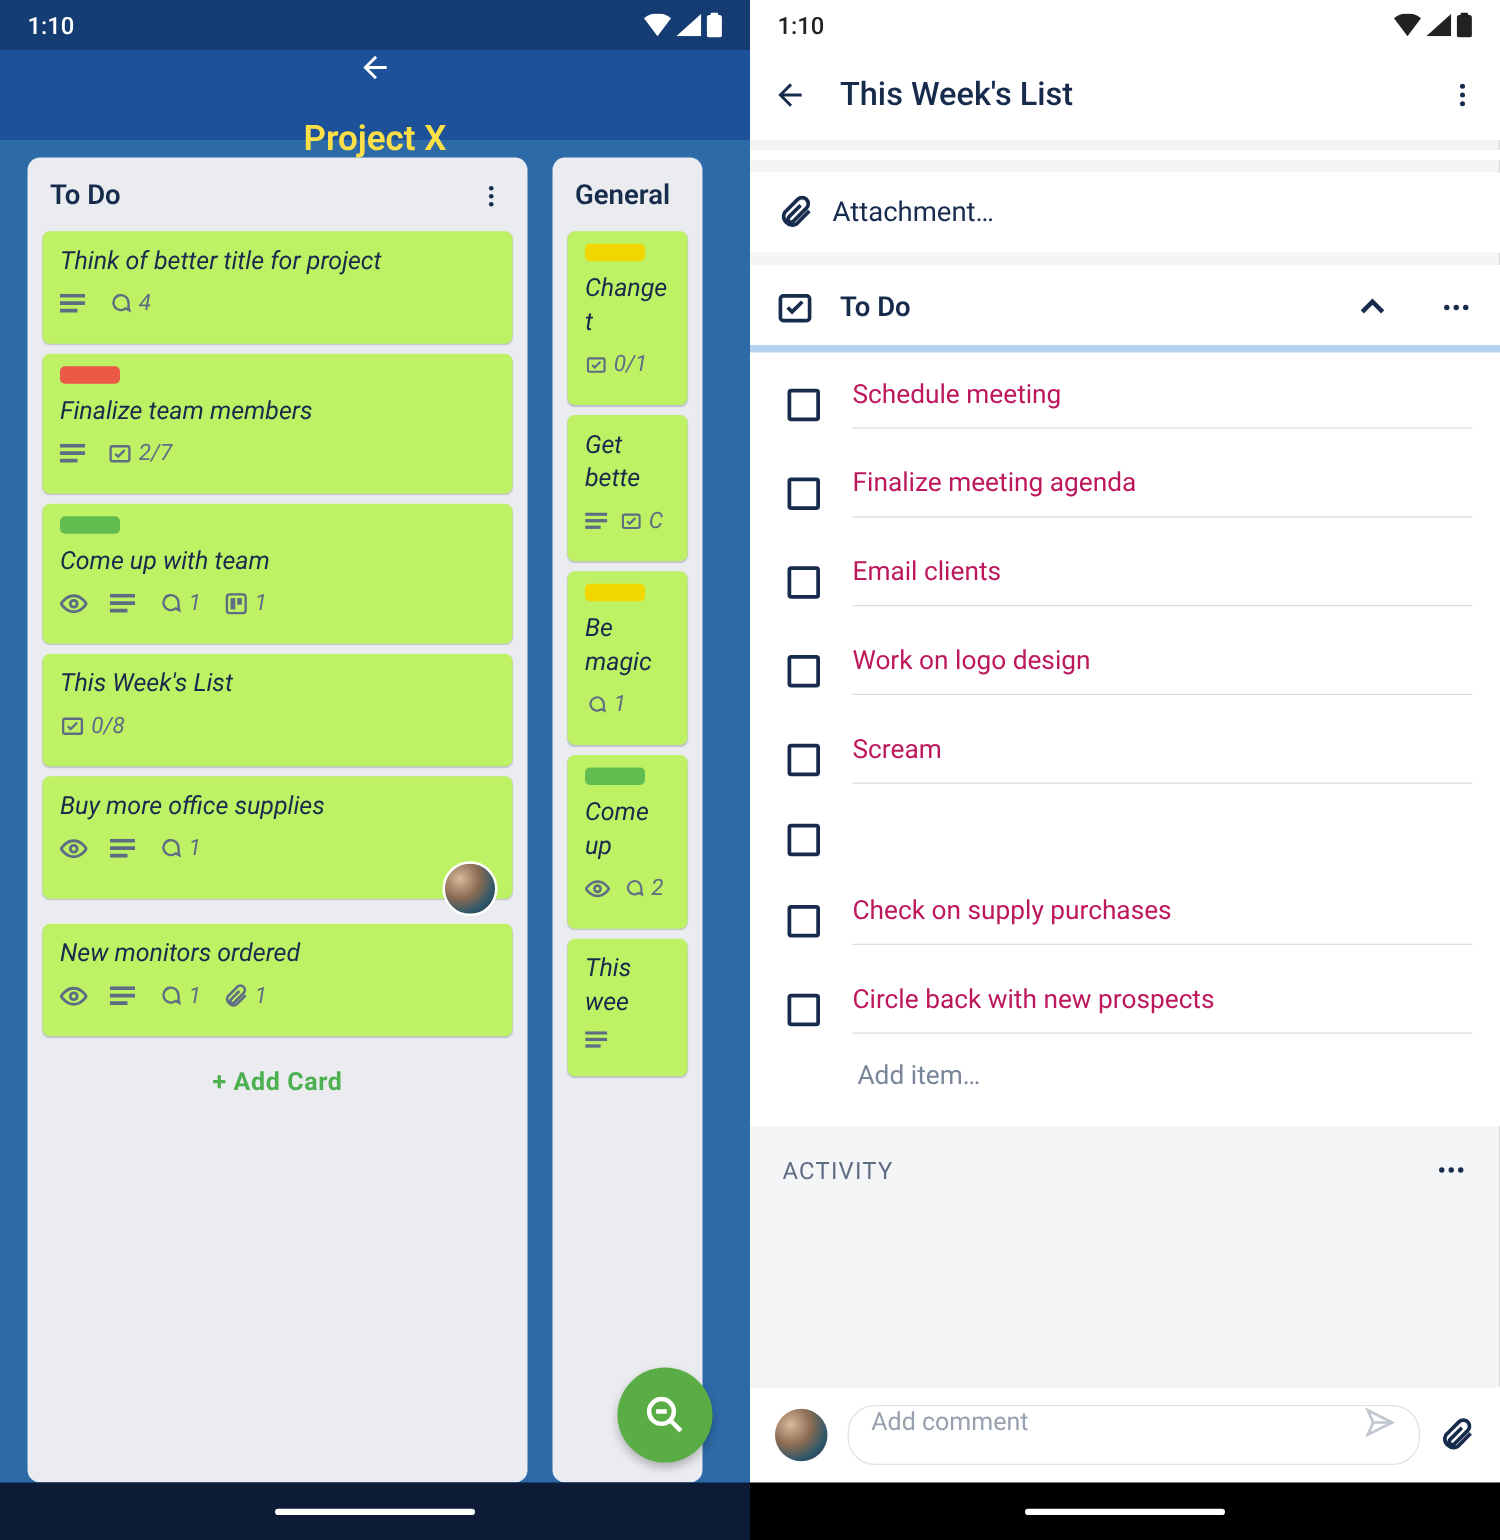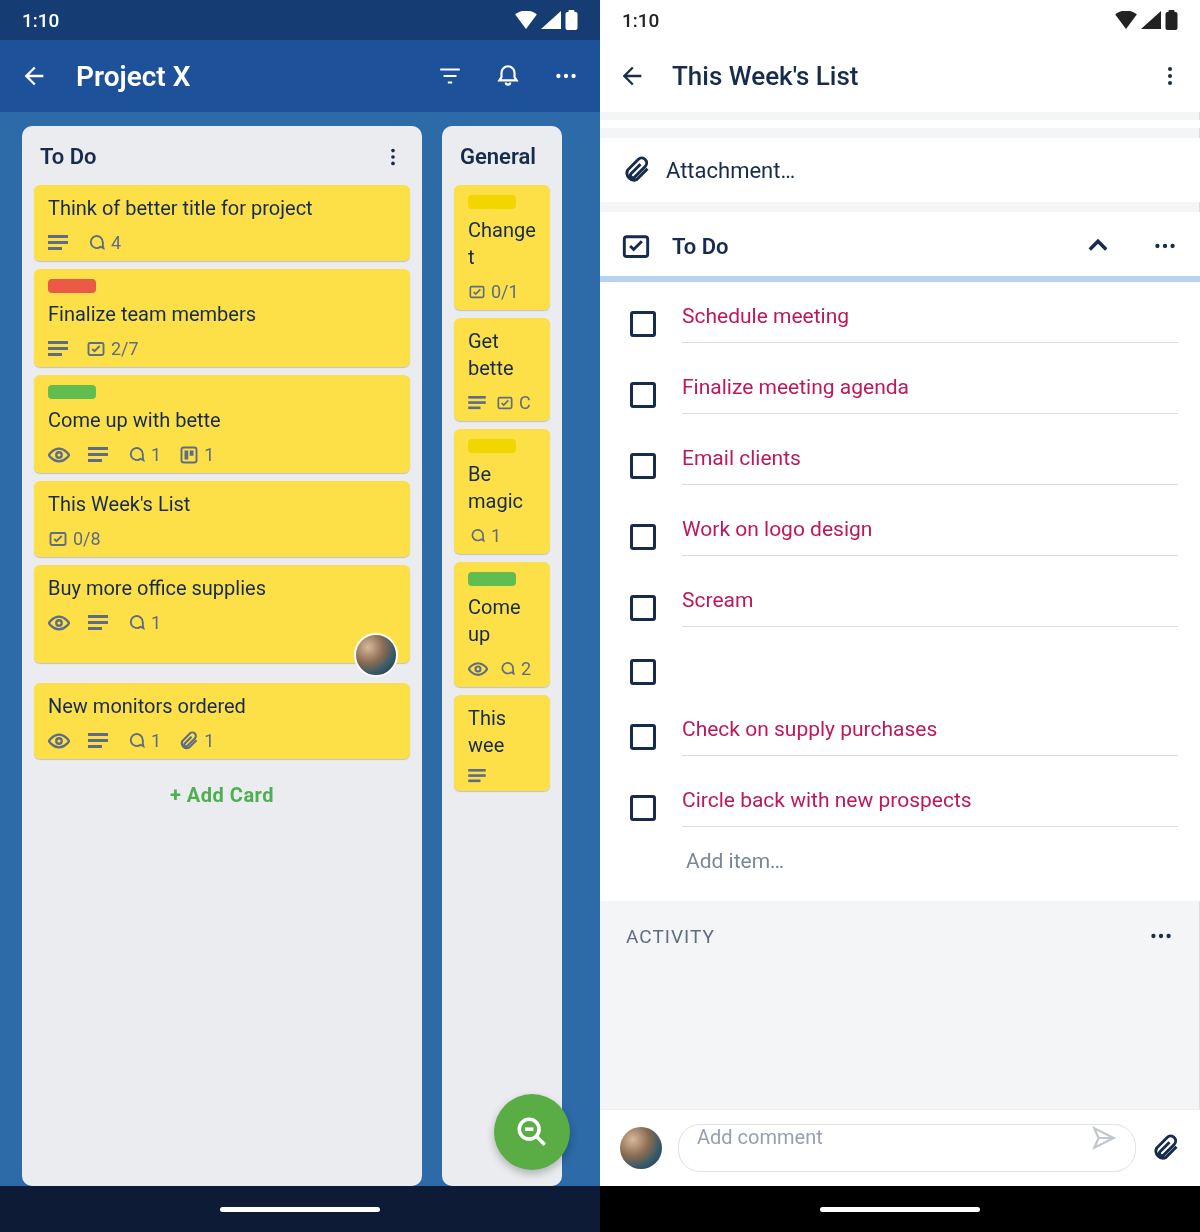--- a/index.html
+++ b/index.html
@@ -44,21 +44,22 @@
     font-weight: 500;
   }
   .status-icons { display: flex; gap: 4px; align-items: center; }
   .appbar-dark {
     height: 72px;
     background: #1d519a;
     display: flex;
     align-items: center;
     padding: 0 18px;
     gap: 26px;
-    color: #ffffff;
+    color: #fde047;
+    flex-direction: column;
   }
   .appbar-dark .title {
     font-size: 28px;
     font-weight: 600;
     flex: 1;
   }
   .appbar-dark .icon-btn { width: 32px; display:flex; justify-content:center; }
   .appbar-light {
     height: 72px;
     background: #fff;
@@ -94,26 +95,27 @@
   .list-header {
     display: flex;
     align-items:center;
     justify-content: space-between;
     padding: 18px 18px 12px 18px;
     font-size: 22px;
     font-weight: 600;
     color: #172b4d;
   }
   .card {
-    background: #fde047;
+    background: #bef264;
     border-radius: 6px;
     margin: 4px 12px;
-    padding: 10px 14px 8px 14px;
+    padding: 10px 14px 22px 14px;
     box-shadow: 0 1px 1px rgba(9,30,66,0.2);
     position: relative;
+    font-style: italic;
   }
   .card-title {
     font-size: 20px;
     color: #172b4d;
     line-height: 1.35;
   }
   .badges {
     display:flex;
     gap: 18px;
     align-items:center;
@@ -362,21 +364,21 @@
                 <rect fill="none" stroke="#5e6c84" stroke-width="2.5" x="2" y="4" width="20" height="16" rx="2"></rect>
                 <path fill="none" stroke="#5e6c84" stroke-width="2.5" d="M7 12l3 3 7-7"></path>
               </svg>
               <span>2/7</span>
             </span>
         </div>
       </div>
 
       <div class="card">
         <div class="label-chip green"></div>
-        <div class="card-title">Come up with bette</div>
+        <div class="card-title">Come up with team</div>
         <div class="badges">
           <span class="b">
               <svg width="22" height="16" viewBox="0 0 24 16">
                 <path fill="none" stroke="#5e6c84" stroke-width="2.5" d="M1 8s4-7 11-7 11 7 11 7-4 7-11 7S1 8 1 8z"></path>
                 <circle fill="none" stroke="#5e6c84" stroke-width="2.5" cx="12" cy="8" r="3"></circle>
               </svg>
             </span>
           <span class="b">
               <svg width="20" height="16" viewBox="0 0 20 16">
                 <rect fill="#5e6c84" y="0" width="20" height="3"></rect>

